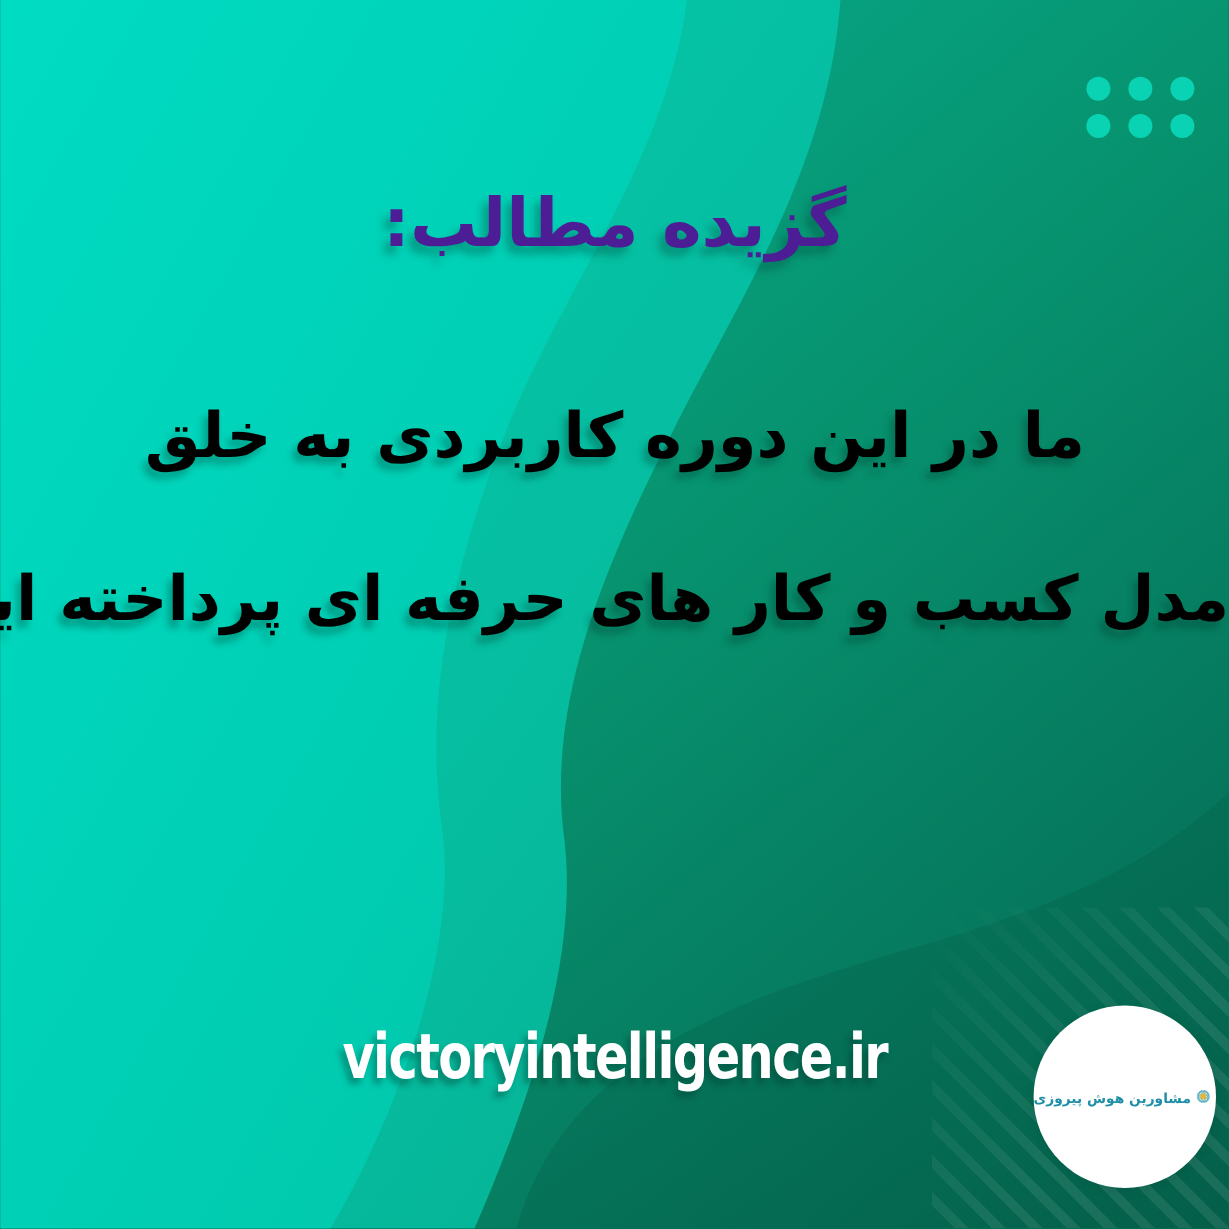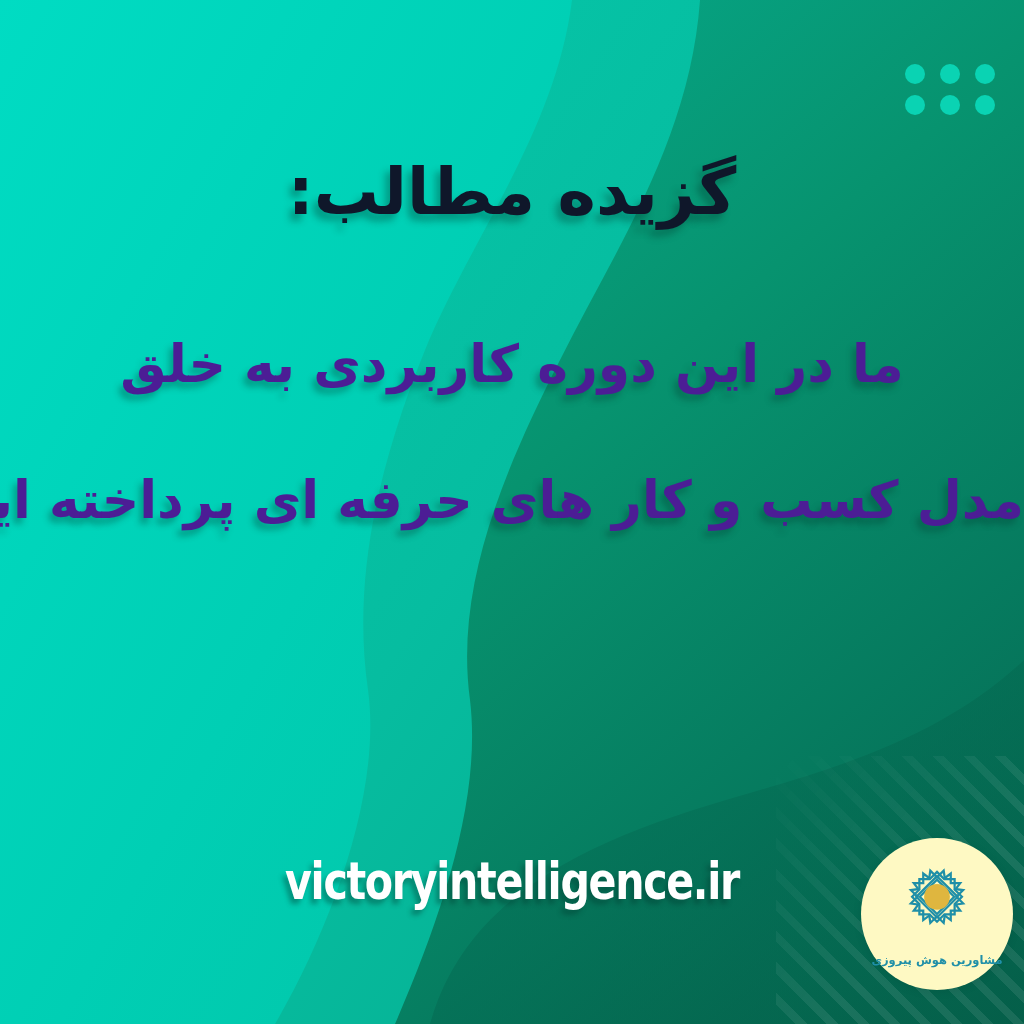--- a/index.html
+++ b/index.html
@@ -73,40 +73,40 @@
     inset: 0;
     z-index: 5;
   }
 
   .headline {
     position: absolute;
     top: 158px;
     left: 0;
     right: 0;
     text-align: center;
-    color: #0f172a;
-    font-size: 65px;
+    color: #4c1d95;
+    font-size: 56px;
     font-weight: 700;
     line-height: 1.05;
     letter-spacing: -1px;
     text-shadow: -5px 7px 7px rgba(0, 60, 48, 0.36);
     direction: rtl;
     white-space: nowrap;
   }
 
   .body-lines {
     position: absolute;
     top: 338px;
     left: 0;
     right: 0;
     direction: rtl;
   }
   .body-line {
     text-align: center;
-    color: #4c1d95;
+    color: #000000;
     font-size: 52px;
     font-weight: 700;
     line-height: 1;
     margin-bottom: 84px;
     text-shadow: -4px 6px 6px rgba(0, 60, 48, 0.34);
     white-space: nowrap;
   }
 
   .site-url {
     position: absolute;
@@ -125,25 +125,25 @@
   }
 
   
   .logo-badge {
     position: absolute;
     left: 861px;
     top: 838px;
     width: 152px;
     height: 152px;
     border-radius: 50%;
-    background: #fef9c3;
+    background: #ffffff;
     z-index: 6;
     box-shadow: 0 2px 10px rgba(0,0,0,0.08);
     display: flex;
-    flex-direction: column;
+    flex-direction: row;
     align-items: center;
     justify-content: center;
   }
   .logo-mark {
     width: 104px;
     height: 86px;
     margin-top: 4px;
   }
   .logo-caption {
     margin-top: 2px;

